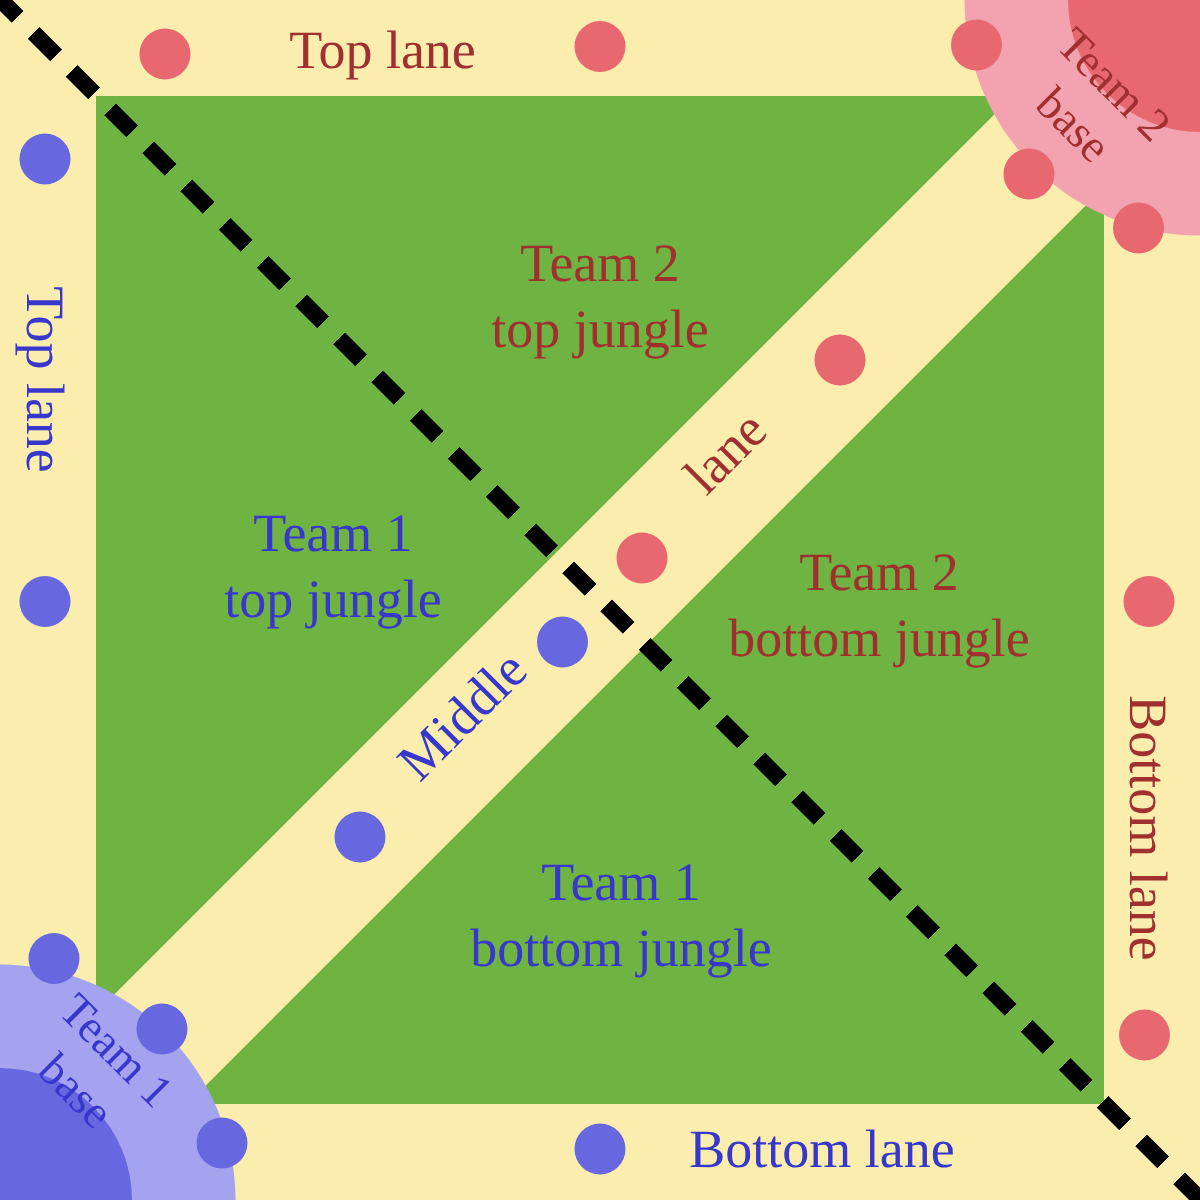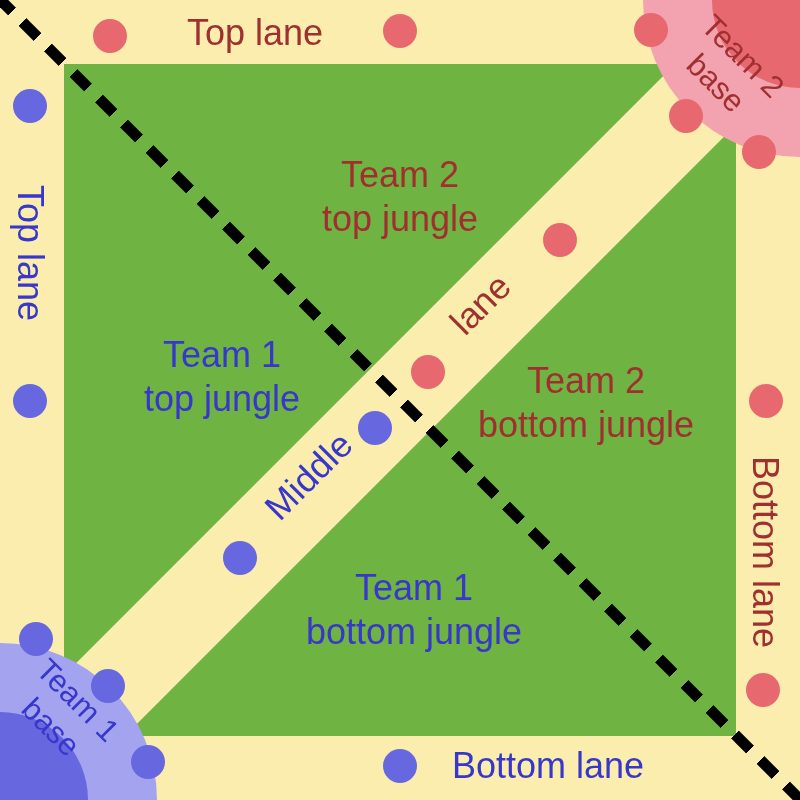--- a/index.html
+++ b/index.html
@@ -2,21 +2,21 @@
 <html style="--bg: #FAEDAD; --jungle: #6FB442; --river: #000000; --team1-dot: #6767E0; --team2-dot: #E86870; --team1-text: #3737CC; --team2-text: #A03030; --team1-base-outer: #A3A3F0; --team2-base-outer: #F3A3AF;"><head>
 <meta charset="utf-8">
 <style>
   html, body { margin: 0; padding: 0; }
   #map {
     position: relative;
     width: 800px;
     height: 800px;
     background: var(--bg);
     overflow: hidden;
-    font-family: Liberation Sans, sans-serif;
+    font-family: Liberation Serif, serif;
   }
   
   .jungle {
     position: absolute;
     left: 64px; top: 64px;
     width: 672px; height: 672px;
     background: var(--jungle);
     overflow: hidden;
     z-index: 10;
   }

